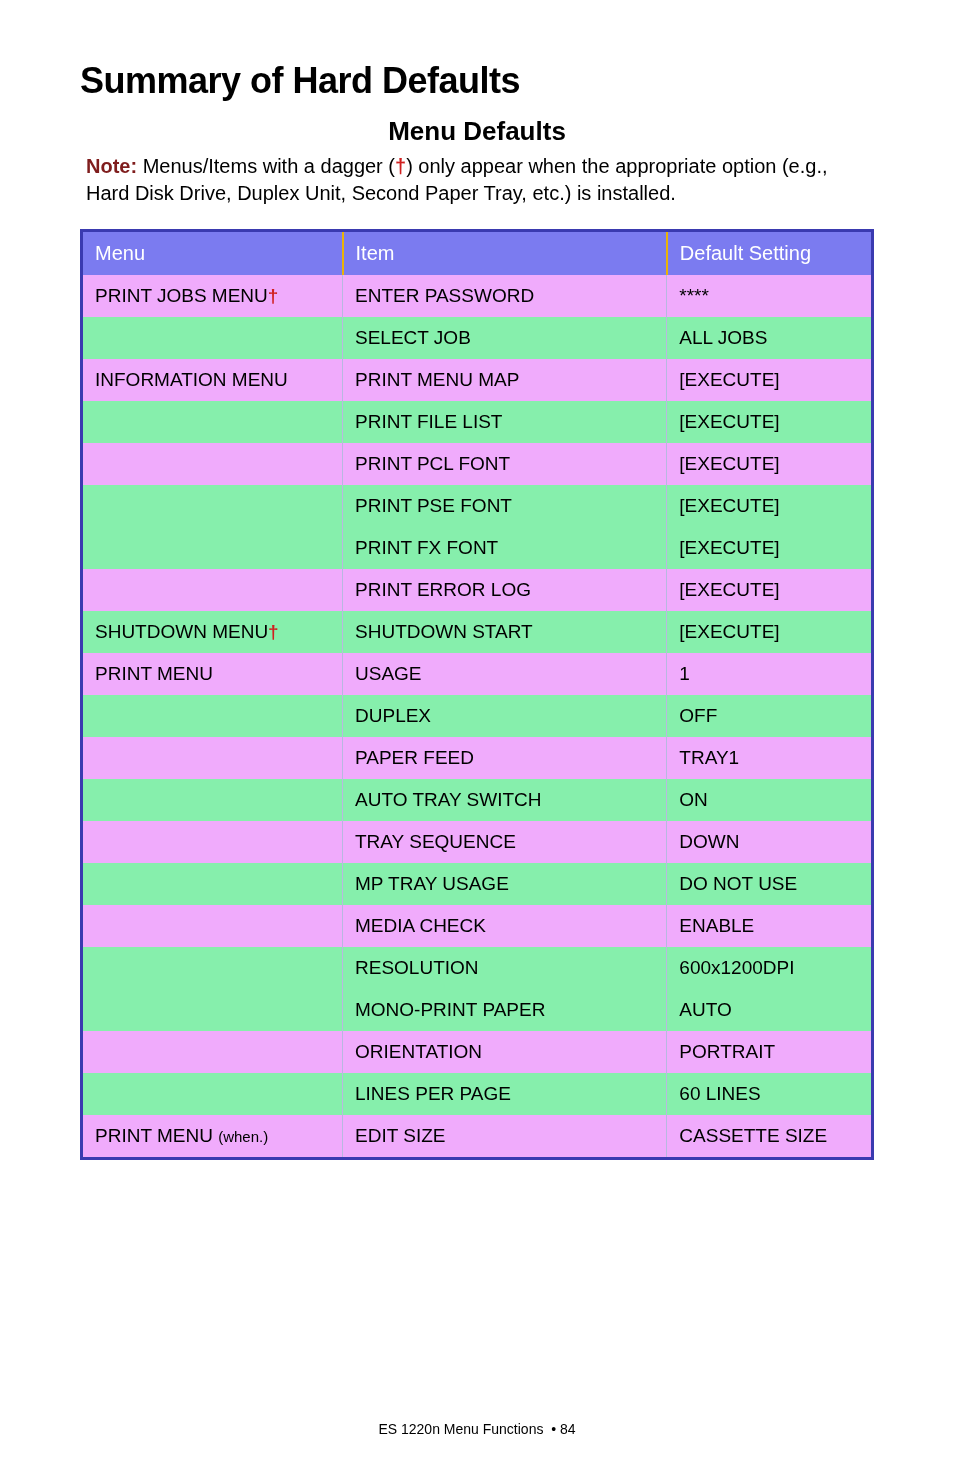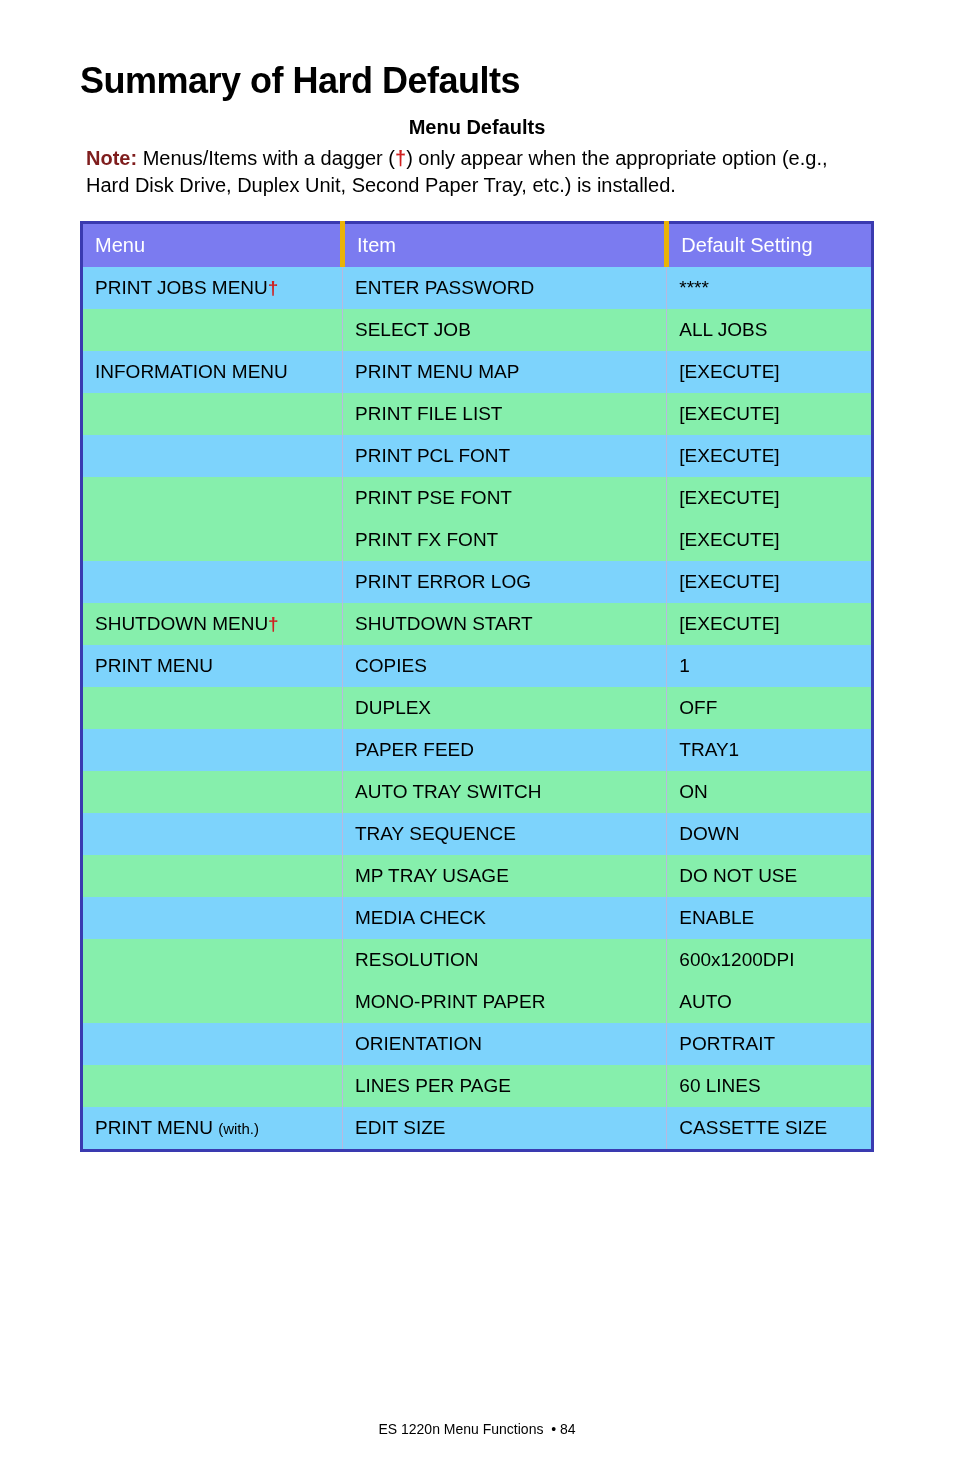--- a/index.html
+++ b/index.html
@@ -12,21 +12,21 @@
     position: relative;
   }
   .title {
     font-size: 36px;
     font-weight: 900;
     letter-spacing: -0.5px;
     margin-bottom: 14px;
     color: #000;
   }
   .subtitle {
-    font-size: 20px;
+    font-size: 26px;
     font-weight: 900;
     text-align: center;
     margin-bottom: 6px;
     color: #000;
   }
   .note {
     font-size: 20px;
     line-height: 1.35;
     margin: 0 6px 22px 6px;
     color: #000;
@@ -44,36 +44,36 @@
     border-collapse: collapse;
     border: 3px solid #3a3ab0;
   }
   thead th {
     background: #7b7bf0;
     color: #ffffff;
     text-align: left;
     font-weight: normal;
     font-size: 20px;
     padding: 10px 12px 10px 12px;
-    border-right: 5px solid #eab308;
+    border-right: 2px solid #eab308;
   }
   thead th:last-child { border-right: none; }
   tbody td {
     font-size: 19px;
     padding: 10px 12px 10px 12px;
     vertical-align: middle;
     color: #000;
     border-right: 1px solid #b8b8e0;
   }
   tbody td:last-child { border-right: none; }
   tbody tr.alt td {
     background: #86efac;
   }
   tbody tr.norm td {
-    background: #7dd3fc;
+    background: #f0abfc;
   }
   .dagger-red {
     color: #d02020;
     font-weight: bold;
   }
   .small-cont {
     font-size: 15px;
   }
   .footer {
     position: absolute;
@@ -152,21 +152,21 @@
         <td>PRINT ERROR LOG</td>
         <td>[EXECUTE]</td>
       </tr>
       <tr class="alt">
         <td><span>SHUTDOWN MENU</span><span class="dagger-red">†</span></td>
         <td>SHUTDOWN START</td>
         <td>[EXECUTE]</td>
       </tr>
       <tr class="norm">
         <td><span>PRINT MENU</span></td>
-        <td>COPIES</td>
+        <td>USAGE</td>
         <td>1</td>
       </tr>
       <tr class="alt">
         <td><span></span></td>
         <td>DUPLEX</td>
         <td>OFF</td>
       </tr>
       <tr class="norm">
         <td><span></span></td>
         <td>PAPER FEED</td>
@@ -206,21 +206,21 @@
         <td><span></span></td>
         <td>ORIENTATION</td>
         <td>PORTRAIT</td>
       </tr>
       <tr class="alt">
         <td><span></span></td>
         <td>LINES PER PAGE</td>
         <td>60 LINES</td>
       </tr>
       <tr class="norm">
-        <td><span>PRINT MENU </span><span class="small-cont">(with.)</span></td>
+        <td><span>PRINT MENU </span><span class="small-cont">(when.)</span></td>
         <td>EDIT SIZE</td>
         <td>CASSETTE SIZE</td>
       </tr>
     </tbody>
 </table>
 
 <div class="footer">
   <span>ES 1220n Menu Functions</span>&nbsp;&nbsp;<span>•</span>&nbsp;<span>84</span>
 </div>
 

